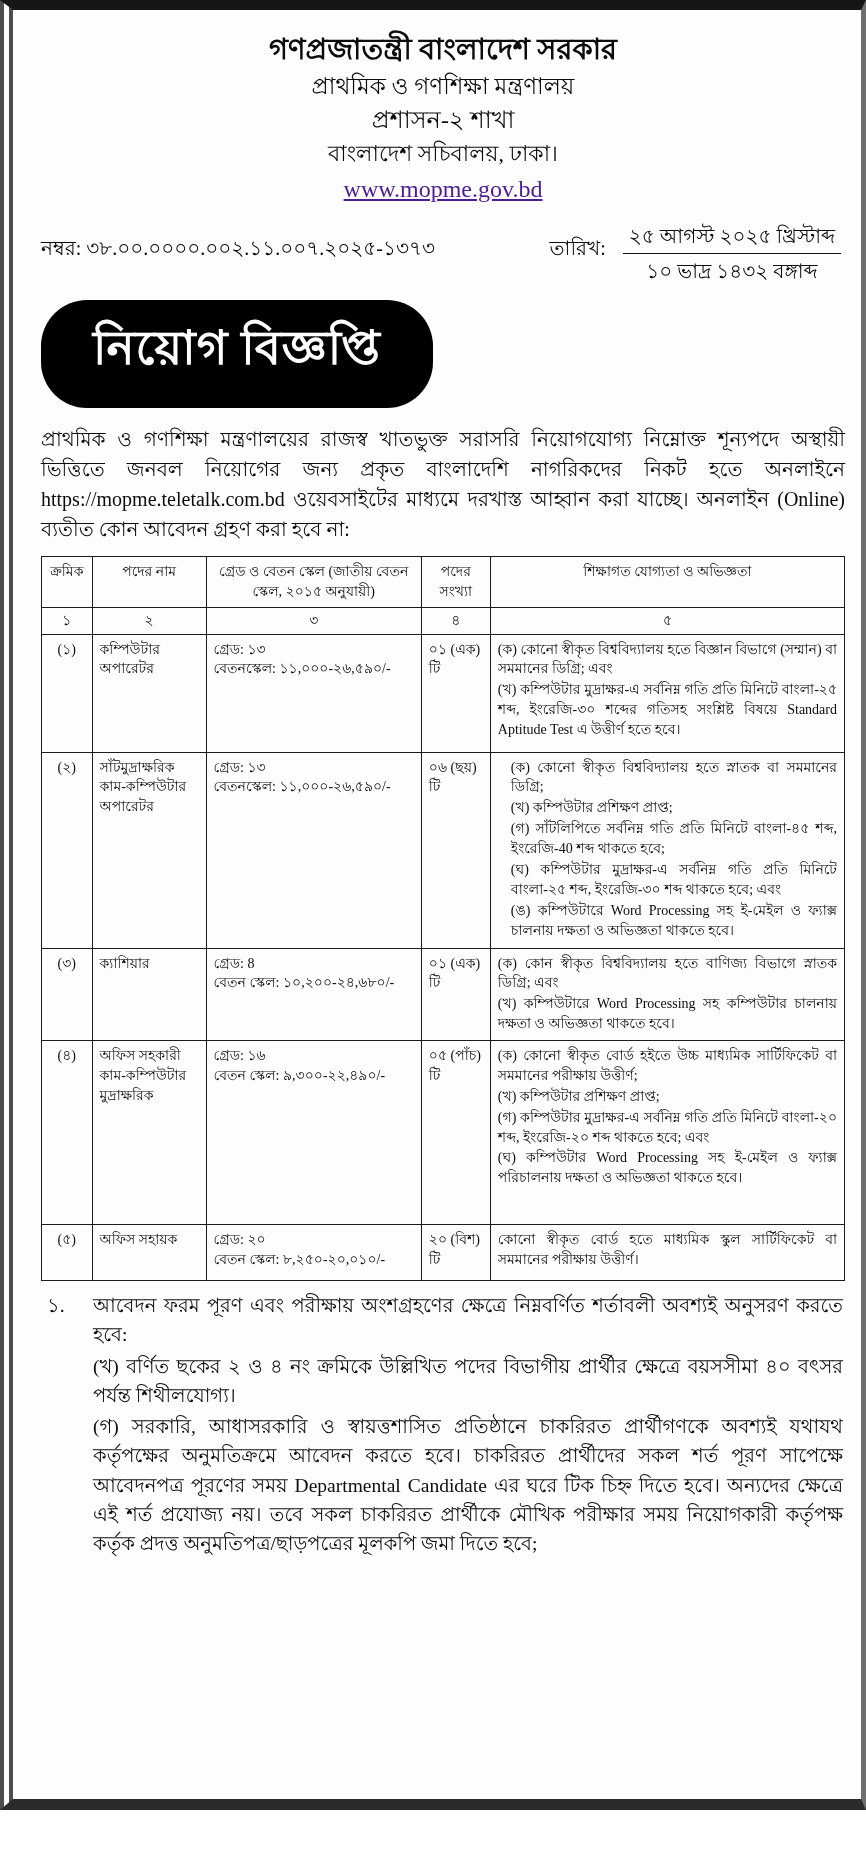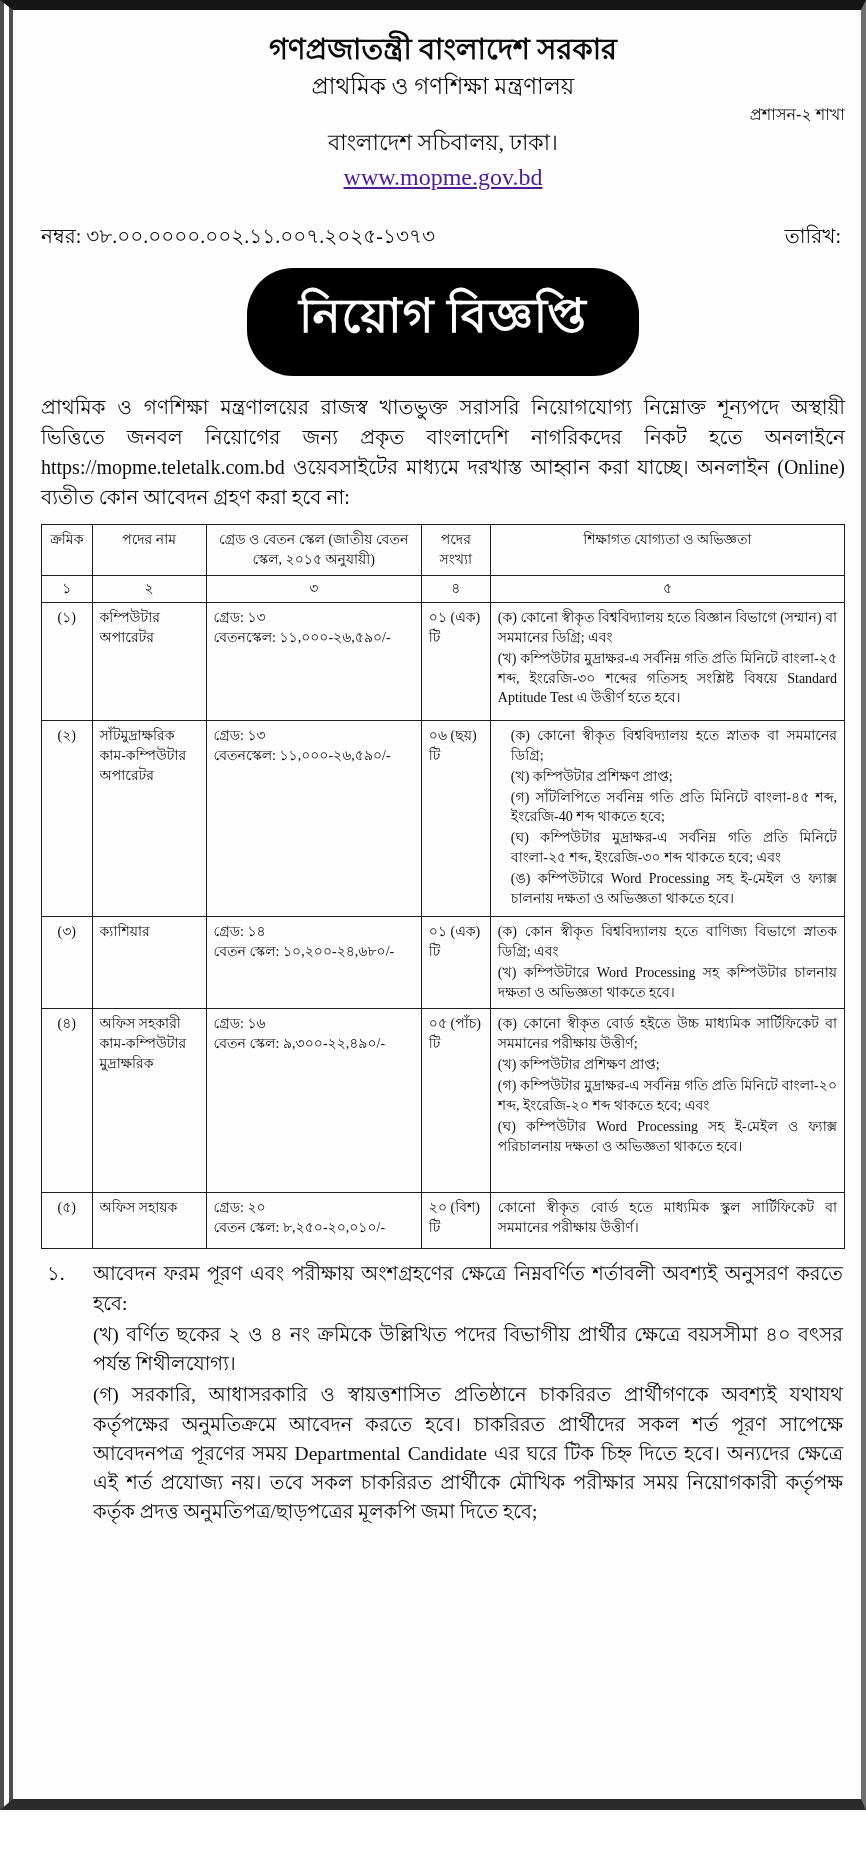--- a/index.html
+++ b/index.html
@@ -17,21 +17,21 @@
     border-top: 10px solid #161616;
     border-bottom: 11px solid #2b2b2b;
     border-left: 13px double #4d4d4d;
     border-right: 5px solid #6e6e6e;
     padding: 18px 16px 26px 28px;
     margin-bottom: 54px;
   }
   .doc-header { text-align: center; line-height: 1.45; }
   .doc-header .govt { font-size: 29px; font-weight: bold; }
   .doc-header .ministry { font-size: 23px; }
-  .doc-header .branch { font-size: 16px; text-align: right; }
+  .doc-header .branch { font-size: 24px; }
   .doc-header .address { font-size: 22px; }
   .doc-header .website {
     font-size: 24px;
     text-decoration: underline;
     color: #4c1d95;
     display: inline-block;
     margin-top: 2px;
   }
   .memo-row {
     display: flex;
@@ -39,21 +39,21 @@
     align-items: flex-start;
     margin-top: 14px;
     font-size: 20px;
   }
   .memo-number { padding-top: 12px; }
   .memo-date { display: flex; gap: 17px; padding-right: 4px; }
   .memo-date .label { padding-top: 12px; }
   .date-stack { text-align: center; line-height: 1.5; }
   .date-stack .d1 { border-bottom: 1.5px solid #111; padding: 0 6px 2px 6px; }
   .date-stack .d2 { padding-top: 2px; }
-  .title-wrap { text-align: center; margin: 14px 0 16px 0; }
+  .title-wrap { margin: 14px 0 16px 0; }
   .notice-title {
     display: inline-block;
     background: #000;
     color: #fff;
     font-size: 47px;
     font-weight: bold;
     padding: 12px 52px 18px 52px;
     border-radius: 46px;
     letter-spacing: 1px;
   }
@@ -107,20 +107,24 @@
     <div><a class="website" href="#">www.mopme.gov.bd</a></div>
   </div>
 
   <div class="memo-row">
     <div class="memo-number">
       <span>নম্বর:</span>
       <span>৩৮.০০.০০০০.০০২.১১.০০৭.২০২৫-১৩৭৩</span>
     </div>
     <div class="memo-date">
       <span class="label">তারিখ:</span>
+      <span class="date-stack">
+        <div class="d1">২৫ আগস্ট ২০২৫ খ্রিস্টাব্দ</div>
+        <div class="d2">১০ ভাদ্র ১৪৩২ বঙ্গাব্দ</div>
+      </span>
     </div>
   </div>
 
   <div class="title-wrap">
     <span class="notice-title">নিয়োগ বিজ্ঞপ্তি</span>
   </div>
 
   <p class="intro">প্রাথমিক ও গণশিক্ষা মন্ত্রণালয়ের রাজস্ব খাতভুক্ত সরাসরি নিয়োগযোগ্য নিম্নোক্ত শূন্যপদে অস্থায়ী ভিত্তিতে জনবল নিয়োগের জন্য প্রকৃত বাংলাদেশি নাগরিকদের নিকট হতে অনলাইনে https://mopme.teletalk.com.bd ওয়েবসাইটের মাধ্যমে দরখাস্ত আহ্বান করা যাচ্ছে। অনলাইন (Online) ব্যতীত কোন আবেদন গ্রহণ করা হবে না:</p>
 
   <table class="recruit">
@@ -167,21 +171,21 @@
             <div class="qual-line">(খ) কম্পিউটার প্রশিক্ষণ প্রাপ্ত;</div>
             <div class="qual-line">(গ) সাঁটলিপিতে সর্বনিম্ন গতি প্রতি মিনিটে বাংলা-৪৫ শব্দ, ইংরেজি-40 শব্দ থাকতে হবে;</div>
             <div class="qual-line">(ঘ) কম্পিউটার মুদ্রাক্ষর-এ সর্বনিম্ন গতি প্রতি মিনিটে বাংলা-২৫ শব্দ, ইংরেজি-৩০ শব্দ থাকতে হবে; এবং</div>
             <div class="qual-line">(ঙ) কম্পিউটারে Word Processing সহ ই-মেইল ও ফ্যাক্স চালনায় দক্ষতা ও অভিজ্ঞতা থাকতে হবে।</div>
           </td>
         </tr>
         <tr>
           <td class="serial">(৩)</td>
           <td class="post">ক্যাশিয়ার</td>
           <td class="grade">
-            <div>গ্রেড: ১৪</div>
+            <div>গ্রেড: 8</div>
             <div>বেতন স্কেল: ১০,২০০-২৪,৬৮০/-</div>
           </td>
           <td class="count">০১ (এক) টি</td>
           <td class="qual" style="height: 92px; margin-left: 16px;">
             <div class="qual-line">(ক) কোন স্বীকৃত বিশ্ববিদ্যালয় হতে বাণিজ্য বিভাগে স্নাতক ডিগ্রি; এবং</div>
             <div class="qual-line">(খ) কম্পিউটারে Word Processing সহ কম্পিউটার চালনায় দক্ষতা ও অভিজ্ঞতা থাকতে হবে।</div>
           </td>
         </tr>
         <tr>
           <td class="serial">(৪)</td>

